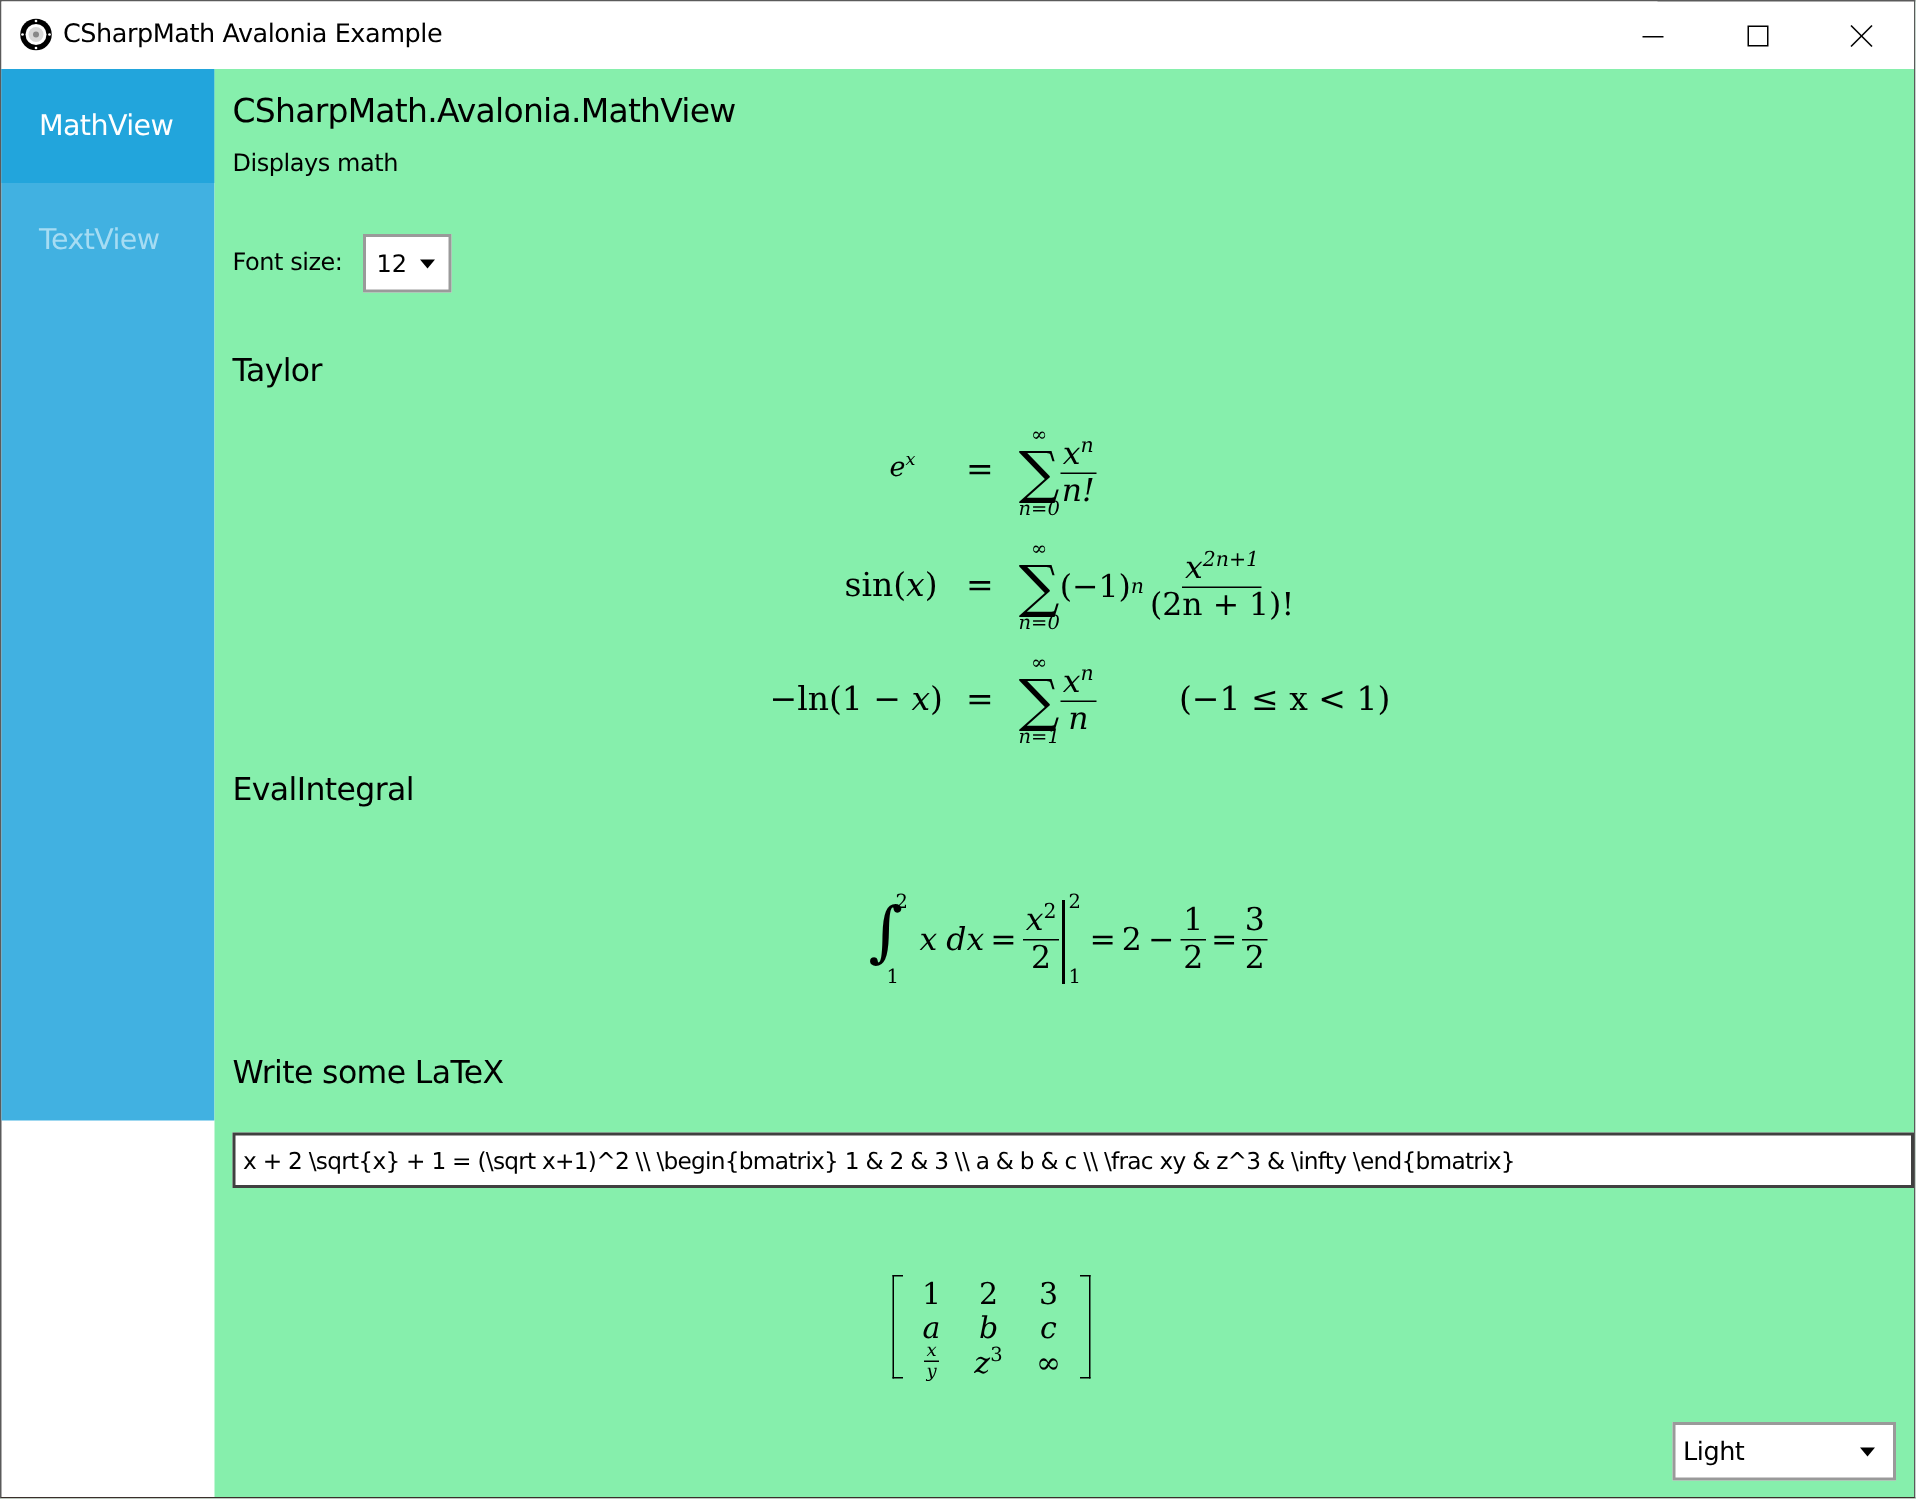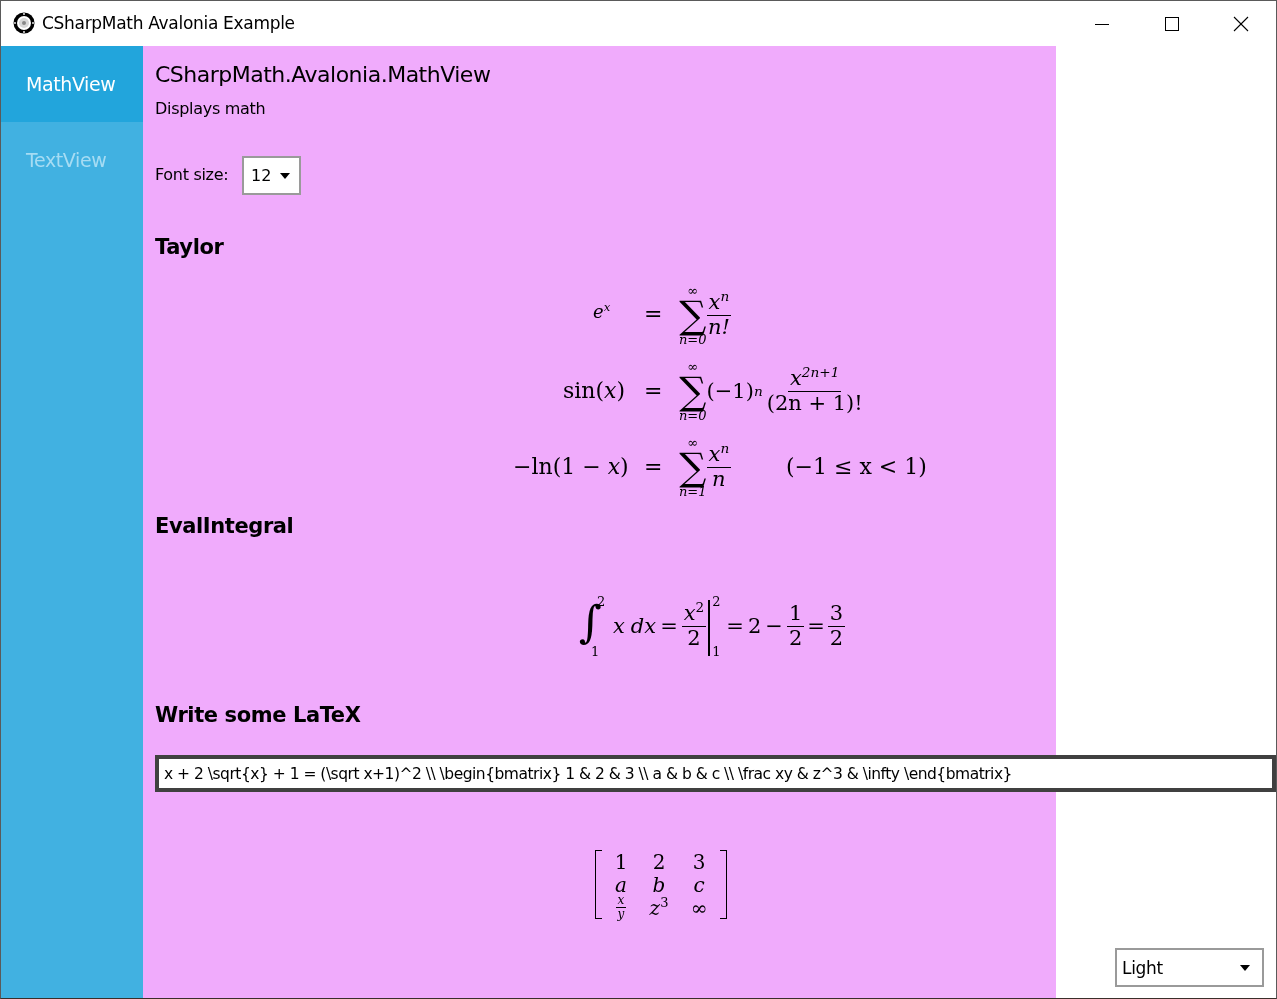--- a/index.html
+++ b/index.html
@@ -11,48 +11,48 @@
   
   .titlebar { position: absolute; left: 0; top: 0; width: 1104px; height: 45px; background: #fff; }
   .app-icon { position: absolute; left: 12px; top: 11px; width: 22px; height: 22px; }
   .title-text { position: absolute; left: 41px; top: 12px; font-size: 17px; font-family: "DejaVu Sans", sans-serif; letter-spacing: -0.3px; color: #000; }
   .win-btn { position: absolute; top: 0; width: 70px; height: 45px; display: flex; align-items: center; justify-content: center; cursor: default; }
   .win-btn.min { left: 1066px; }
   .win-btn.max { left: 1136px; }
   .win-btn.close { left: 1205px; }
 
   
-  .sidebar { position: absolute; left: 0; top: 45px; width: 142px; height: 952px; background: #41b1e1; }
+  .sidebar { position: absolute; left: 0; top: 45px; width: 142px; height: 701px; background: #41b1e1; }
   .nav-item { position: absolute; left: 0; width: 142px; height: 76px; display: flex; align-items: center; padding-left: 25px; font-size: 19px; cursor: pointer; font-family: "DejaVu Sans", sans-serif; letter-spacing: -0.4px; }
   .nav-item.active { top: 0; background: #22a5dc; color: #ffffff; }
   .nav-item.inactive { top: 76px; color: #a6dcf3; }
 
   
-  .main { position: absolute; left: 142px; top: 45px; width: 913px; height: 952px; background: #f0abfc; padding-left: 16px; }
+  .main { position: absolute; left: 142px; top: 45px; width: 1133px; height: 952px; background: #86efac; padding-left: 16px; }
   .page-title { position: absolute; left: 12px; top: 16px; font-size: 22px; font-weight: 500; letter-spacing: -0.5px; }
   .page-subtitle { position: absolute; left: 12px; top: 53px; font-size: 16px; letter-spacing: -0.3px; }
 
   .fontsize-label { position: absolute; left: 12px; top: 119px; font-size: 16px; letter-spacing: -0.3px; }
   .fontsize-select { position: absolute; left: 99px; top: 110px; width: 59px; height: 39px; border: 2px solid #9a9a9a; background: #fff; display: flex; align-items: center; padding-left: 7px; font-size: 16px; cursor: pointer; }
   .fontsize-select .arrow { position: absolute; right: 9px; top: 15px; width: 0; height: 0; border-left: 5px solid transparent; border-right: 5px solid transparent; border-top: 6px solid #000; }
 
-  .section-heading { position: absolute; left: 12px; font-size: 21px; font-weight: 700; letter-spacing: -0.4px; }
+  .section-heading { position: absolute; left: 12px; font-size: 21px; font-weight: 400; letter-spacing: -0.4px; }
 
   
   .math { position: absolute; font-family: "DejaVu Serif", "Liberation Serif", serif; color: #000; }
   .mi { font-style: italic; }
   .frac { display: inline-flex; flex-direction: column; align-items: center; vertical-align: middle; }
   .frac .num { border-bottom: 1px solid #000; padding: 0 2px; line-height: 1.1; }
   .frac .den { line-height: 1.1; }
   .sum { display: inline-flex; flex-direction: column; align-items: center; vertical-align: middle; line-height: 1; }
   .sum .op { font-size: 38px; line-height: 0.95; }
   .sum .lim { font-size: 13px; font-style: italic; }
   sup, .sup { font-size: 65%; vertical-align: super; line-height: 0; }
 
-  .latex-input { position: absolute; left: 12px; top: 709px; width: 1121px; height: 37px; border: 4px solid #404040; background: #fff; font-size: 15.5px; padding: 7px 5px; font-family: "DejaVu Sans", sans-serif; letter-spacing: -0.5px; white-space: nowrap; overflow: hidden; outline: none; color: #000; }
+  .latex-input { position: absolute; left: 12px; top: 709px; width: 1121px; height: 37px; border: 2px solid #404040; background: #fff; font-size: 15.5px; padding: 7px 5px; font-family: "DejaVu Sans", sans-serif; letter-spacing: -0.5px; white-space: nowrap; overflow: hidden; outline: none; color: #000; }
 
   .theme-select { position: absolute; left: 972px; top: 902px; width: 149px; height: 39px; border: 2px solid #9a9a9a; background: #fff; display: flex; align-items: center; padding-left: 5px; font-size: 17px; cursor: pointer; letter-spacing: -0.3px; }
   .theme-select .arrow { position: absolute; right: 12px; top: 15px; width: 0; height: 0; border-left: 5px solid transparent; border-right: 5px solid transparent; border-top: 6px solid #000; }
 
   .matrix { display: inline-flex; align-items: stretch; }
   .bracket { width: 7px; border: 1.5px solid #000; }
   .bracket.l { border-right: none; }
   .bracket.r { border-left: none; }
   .mgrid { display: grid; grid-template-columns: 34px 42px 38px; grid-auto-rows: 23px; text-align: center; align-items: center; padding: 0 2px; }
 </style>

